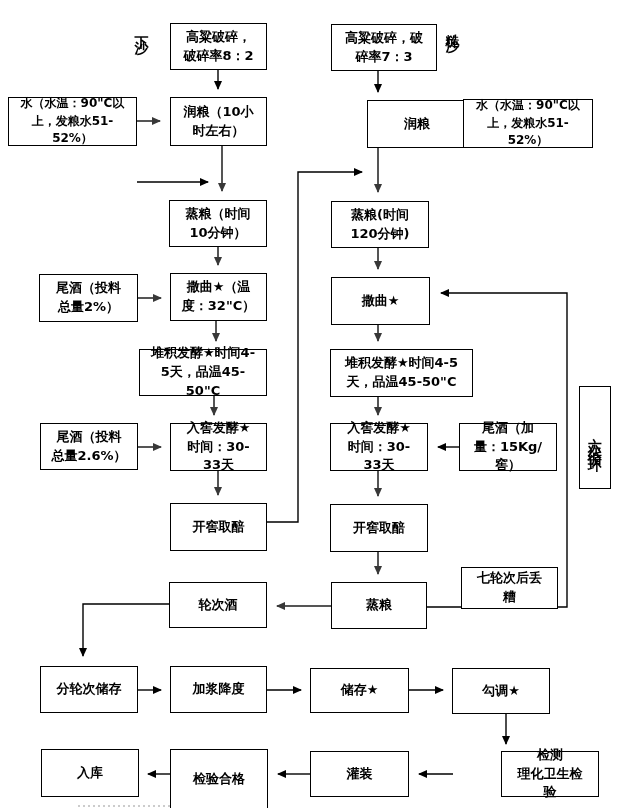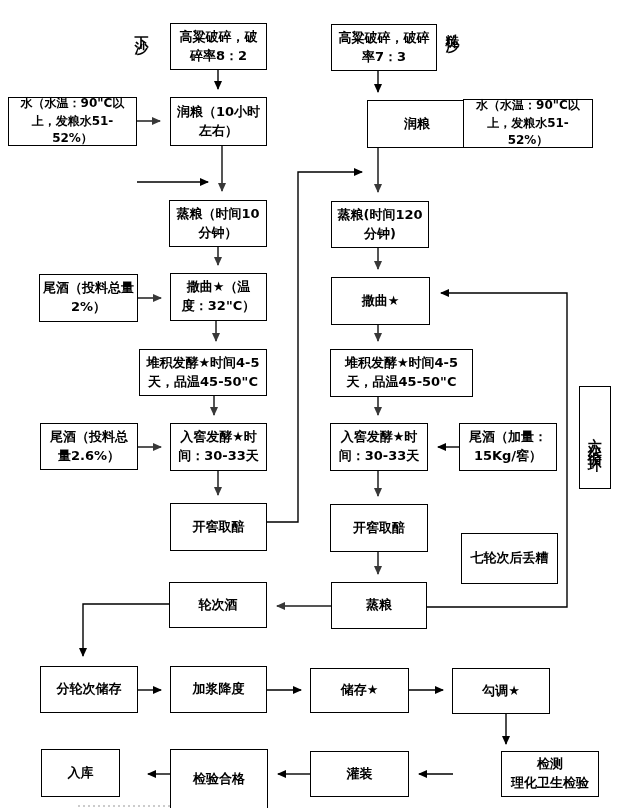--- a/index.html
+++ b/index.html
@@ -1,21 +1,21 @@
 <!DOCTYPE html>
 <html><head>
 <meta charset="utf-8">
 <style>
   html,body{margin:0;padding:0;background:#fff;}
   .canvas{position:relative;width:626px;height:808px;background:#fff;
           font-family:"DejaVu Sans",sans-serif;color:#000;overflow:hidden;}
   svg.wires{position:absolute;left:0;top:0;}
   .node{position:absolute;box-sizing:border-box;border:1.5px solid #000;background:#fff;
         display:flex;align-items:center;justify-content:center;text-align:center;
-        font-weight:bold;font-size:13px;line-height:1.45;white-space:pre-line;padding:1px 3px;}
+        font-weight:bold;font-size:13px;line-height:1.45;white-space:pre-line;padding:1px 10px;}
   .fs12{font-size:12px;}
   .vert{writing-mode:vertical-rl;text-orientation:upright;letter-spacing:7px;
         padding-top:6px;font-size:14px;}
   .stage{position:absolute;font-weight:bold;font-size:14px;writing-mode:vertical-rl;
          text-orientation:upright;letter-spacing:5px;}
   
   .n-gaoliang-l {left:170px;top:23px; width:97px; height:47px;}
   .n-water-l    {left:8px;  top:97px; width:129px;height:49px;}
   .n-runliang-l {left:170px;top:97px; width:97px; height:49px;}
   .n-muzao      {left:39px; top:163px;width:98px; height:46px;}
@@ -30,29 +30,29 @@
   .n-gaoliang-r {left:331px;top:24px; width:106px; height:47px;}
   .n-runliang-r {left:331px;top:100px;width:100px;height:48px;margin-left:36px;}
   .n-water-r    {left:463px;top:99px; width:130px;height:49px;}
   .n-zhengliang-r1{left:331px;top:201px;width:98px;height:47px;}
   .n-saqu-r     {left:331px;top:277px;width:99px; height:48px;}
   .n-duiji-r    {left:330px;top:349px;width:143px;height:48px;}
   .n-rujiao-r   {left:330px;top:423px;width:98px; height:48px;}
   .n-weijiu-15  {left:459px;top:423px;width:98px; height:48px;}
   .n-kaijiao-r  {left:330px;top:504px;width:98px; height:48px;}
   .n-zhengliang-r2{left:331px;top:582px;width:96px;height:47px;}
-  .n-qilunci    {left:461px;top:533px;width:97px; height:51px;}
+  .n-qilunci    {left:461px;top:567px;width:97px; height:42px;}
   .n-liuci      {left:579px;top:386px;width:32px; height:103px;}
   
   .n-luncijiu   {left:169px;top:582px;width:98px; height:46px;}
   .n-fenlunci   {left:40px; top:666px;width:98px; height:47px;}
   .n-jiajiang   {left:170px;top:666px;width:97px; height:47px;}
   .n-chucun     {left:310px;top:668px;width:99px; height:45px;}
   .n-goutiao    {left:452px;top:668px;width:98px; height:46px;}
-  .n-ruku       {left:41px; top:749px;width:79px; height:48px;}
+  .n-ruku       {left:41px; top:749px;width:98px; height:48px;}
   .n-jianyan    {left:170px;top:749px;width:98px; height:60px;}
   .n-guanzhuang {left:310px;top:751px;width:99px; height:46px;}
   .n-jiance     {left:453px;top:751px;width:98px; height:46px;margin-left:48px;}
   .l-xiasha {left:133px;top:25px;}
   .l-caosha {left:444px;top:23px;}
 </style>
 </head>
 <body>
 
 <div class="canvas">

